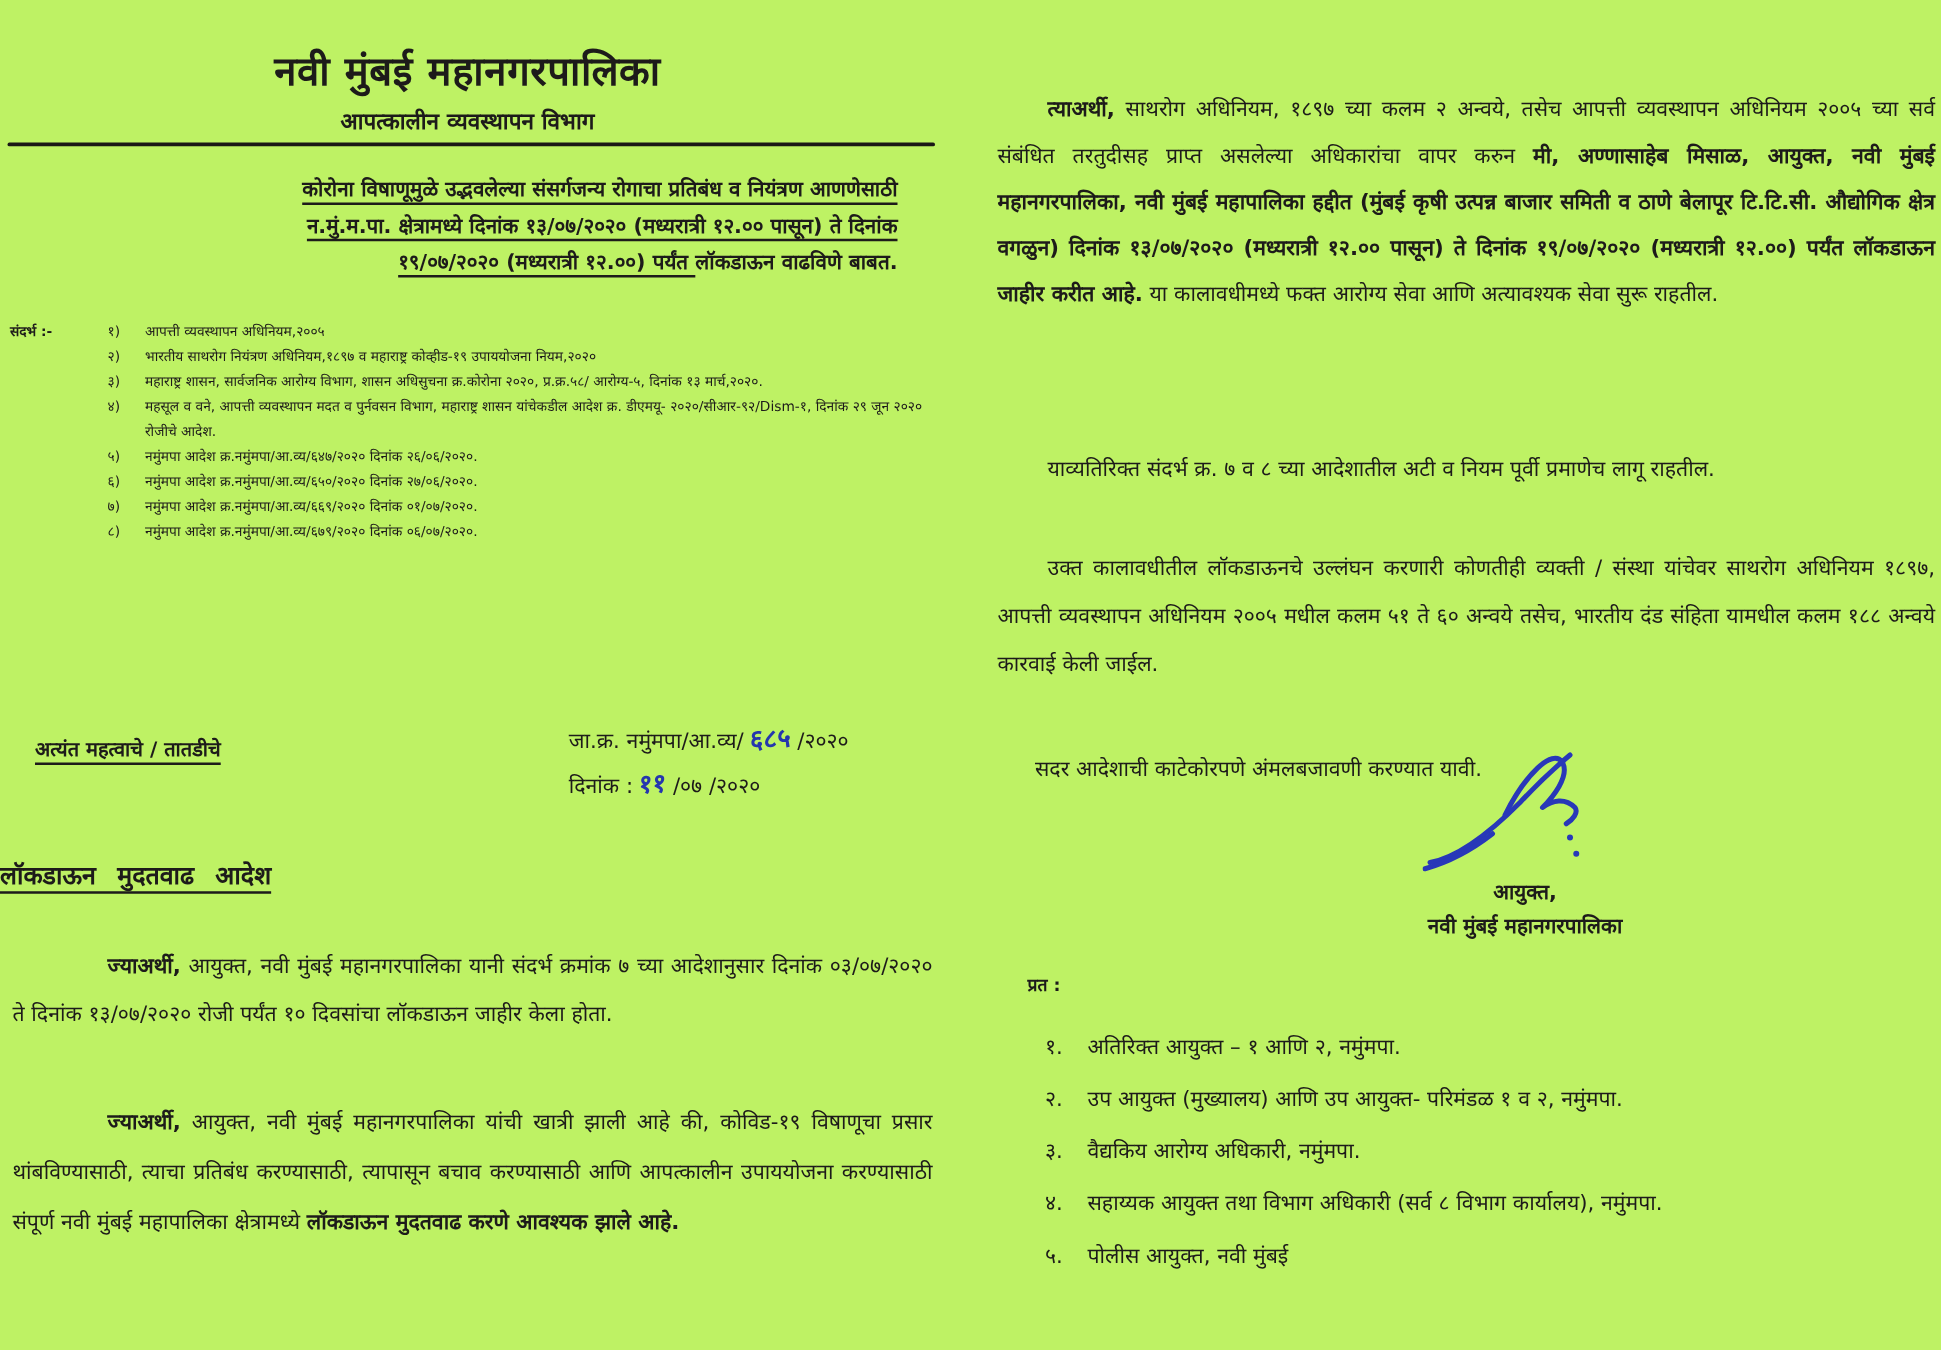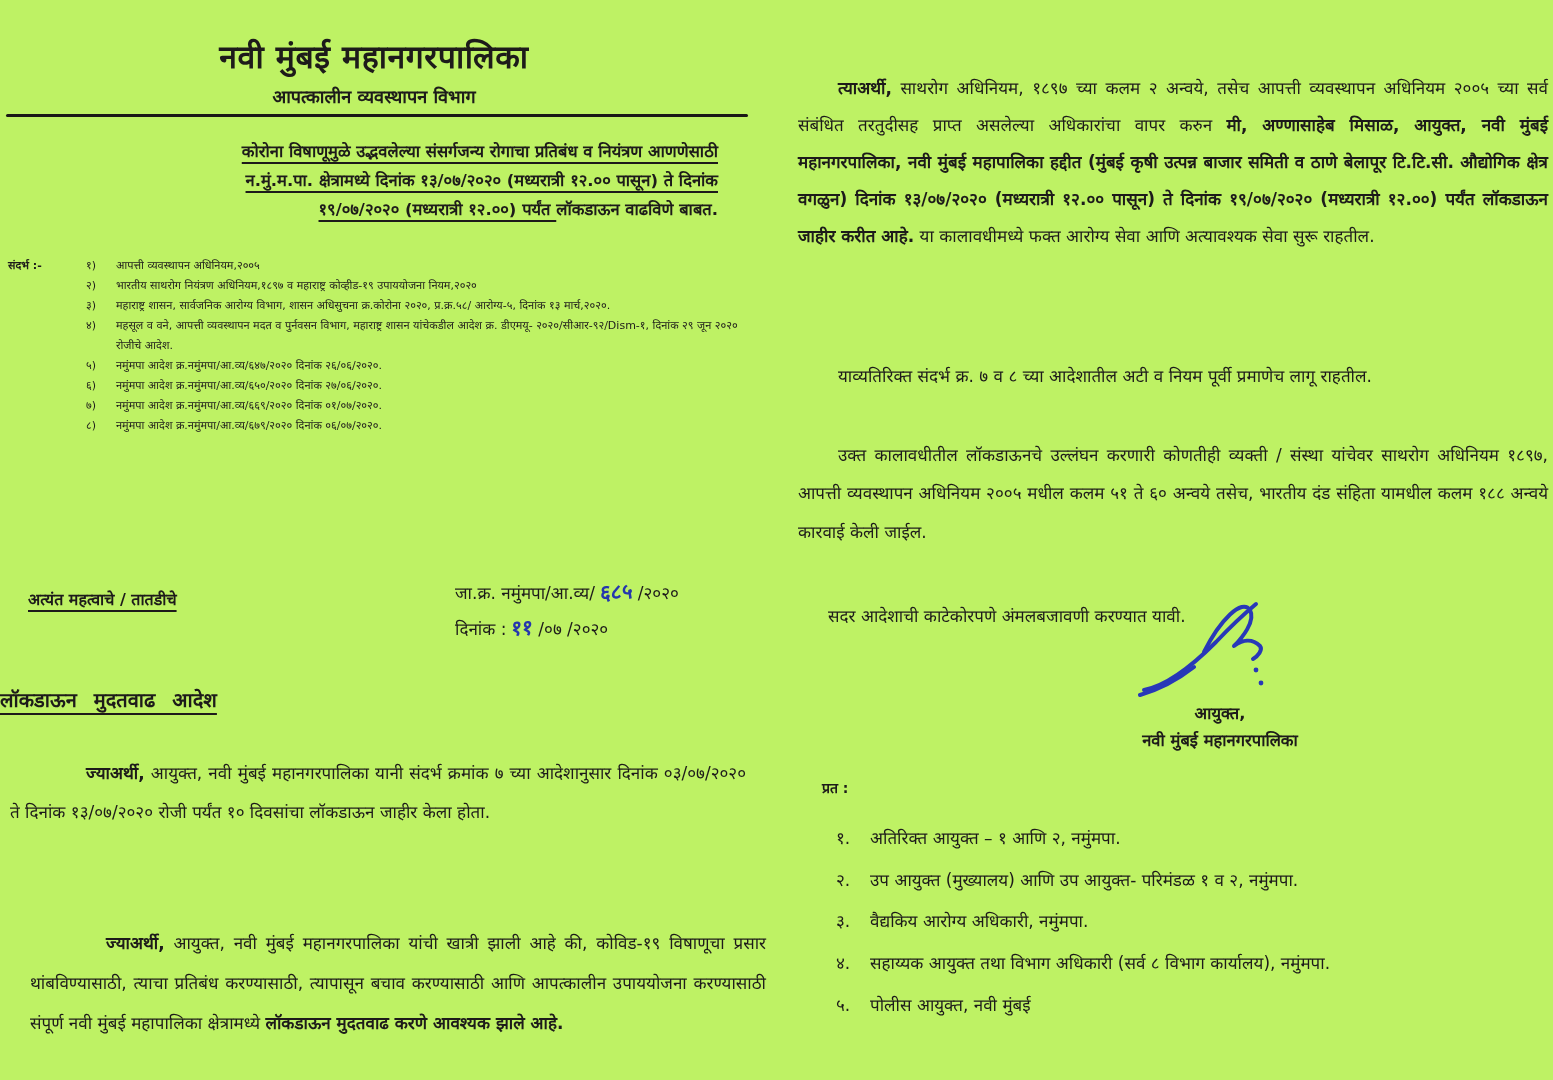--- a/index.html
+++ b/index.html
@@ -51,21 +51,21 @@
     display:inline-block;color:#2536ae;font-weight:600;font-size:21px;
     transform:rotate(-3deg) skewX(-6deg);margin:0 5px;line-height:1;
   }
   .order-heading{
     left:0;top:686px;width:748px;text-align:left;
     font-size:20px;font-weight:700;word-spacing:10px;
     text-decoration:underline;text-decoration-thickness:1.8px;text-underline-offset:6px;
   }
   .lpara{left:10px;width:736px;font-size:17px;text-align:justify;line-height:2.3;}
   .lpara1{top:754px;text-indent:76px;}
-  .lpara2{top:924px;text-indent:76px;line-height:2.35;margin-left:20px;}
+  .lpara2{top:879px;text-indent:76px;line-height:2.35;}
   .b{font-weight:700;}
   
   .rpara{left:798px;width:750px;font-size:17px;text-align:justify;line-height:2.18;}
   .rpara1{top:70px;text-indent:40px;}
   .rpara2{top:358px;text-indent:40px;}
   .rpara3{top:436px;text-indent:40px;line-height:2.25;}
   .rpara4{top:598px;text-indent:30px;}
   .signature-wrap{left:1138px;top:590px;width:150px;height:112px;}
   .signatory{
     left:1075px;top:700px;width:290px;text-align:center;

